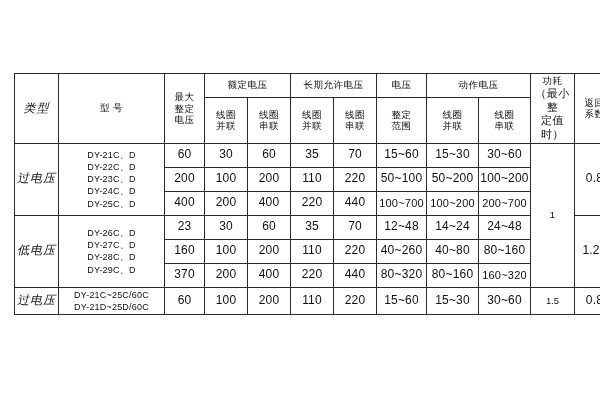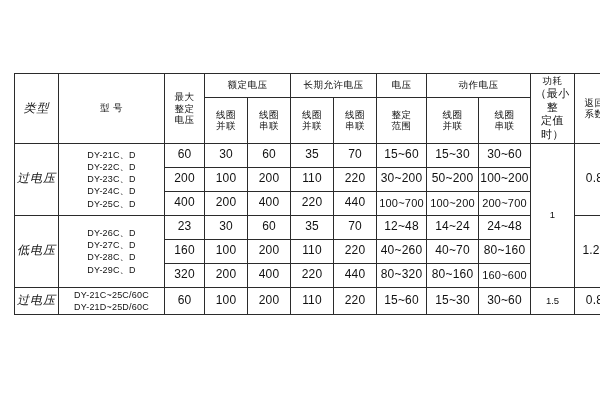--- a/index.html
+++ b/index.html
@@ -182,21 +182,21 @@
         <td class="num">30~60</td>
         <td rowspan="6" class="power-cell">1</td>
         <td rowspan="3" class="num">0.8</td>
       </tr>
       <tr class="row-data">
         <td class="num">200</td>
         <td class="num">100</td>
         <td class="num">200</td>
         <td class="num">110</td>
         <td class="num">220</td>
-        <td class="num">30~200</td>
+        <td class="num">50~100</td>
         <td class="num">50~200</td>
         <td class="num">100~200</td>
       </tr>
       <tr class="row-data">
         <td class="num">400</td>
         <td class="num">200</td>
         <td class="num">400</td>
         <td class="num">220</td>
         <td class="num">440</td>
         <td class="num small-note">100~700</td>
@@ -222,32 +222,32 @@
         <td class="num">24~48</td>
         <td rowspan="3" class="num">1.25</td>
       </tr>
       <tr class="row-data">
         <td class="num">160</td>
         <td class="num">100</td>
         <td class="num">200</td>
         <td class="num">110</td>
         <td class="num">220</td>
         <td class="num">40~260</td>
-        <td class="num">40~70</td>
+        <td class="num">40~80</td>
         <td class="num">80~160</td>
       </tr>
       <tr class="row-data">
-        <td class="num">320</td>
+        <td class="num">370</td>
         <td class="num">200</td>
         <td class="num">400</td>
         <td class="num">220</td>
         <td class="num">440</td>
         <td class="num">80~320</td>
         <td class="num">80~160</td>
-        <td class="num small-note">160~600</td>
+        <td class="num small-note">160~320</td>
       </tr>
 
       <tr class="row-data">
         <td class="type-cell">过电压</td>
         <td class="model-cell">
           <span class="ml">DY-21C~25C/60C</span>
           <span class="ml">DY-21D~25D/60C</span>
         </td>
         <td class="num">60</td>
         <td class="num">100</td>

